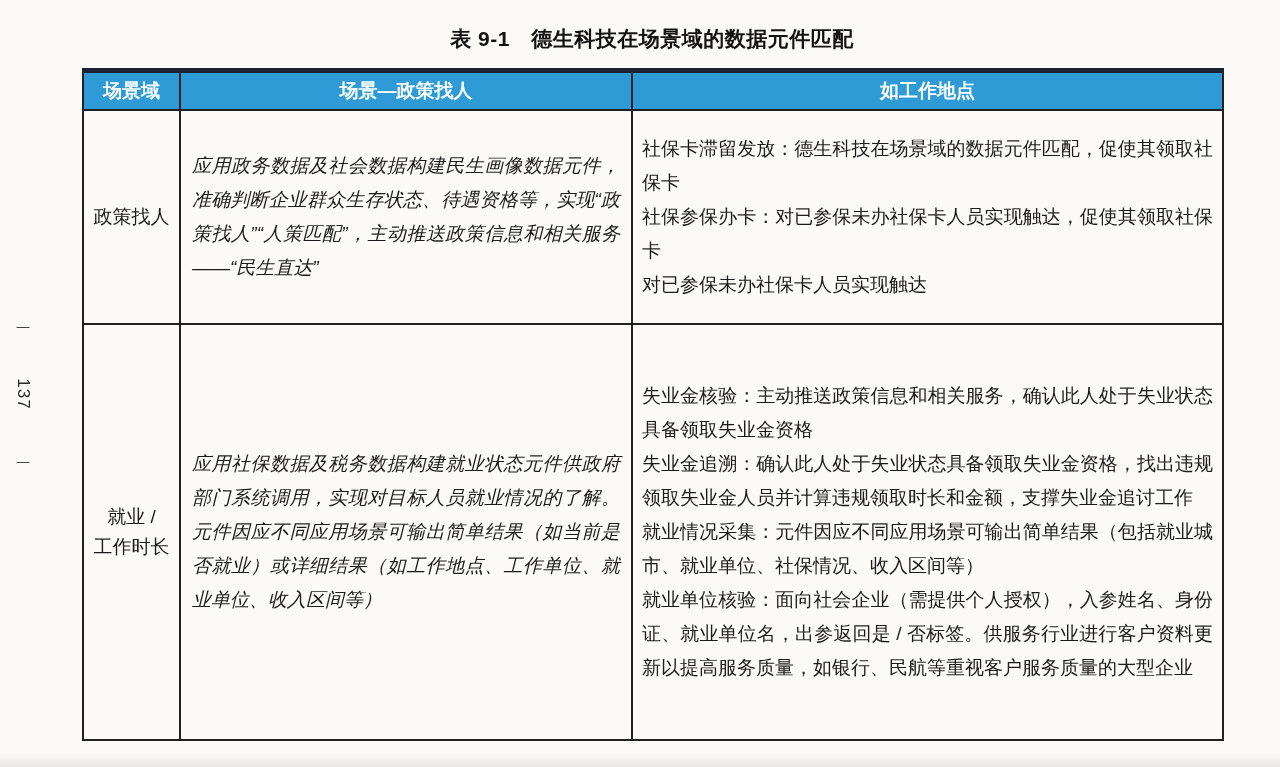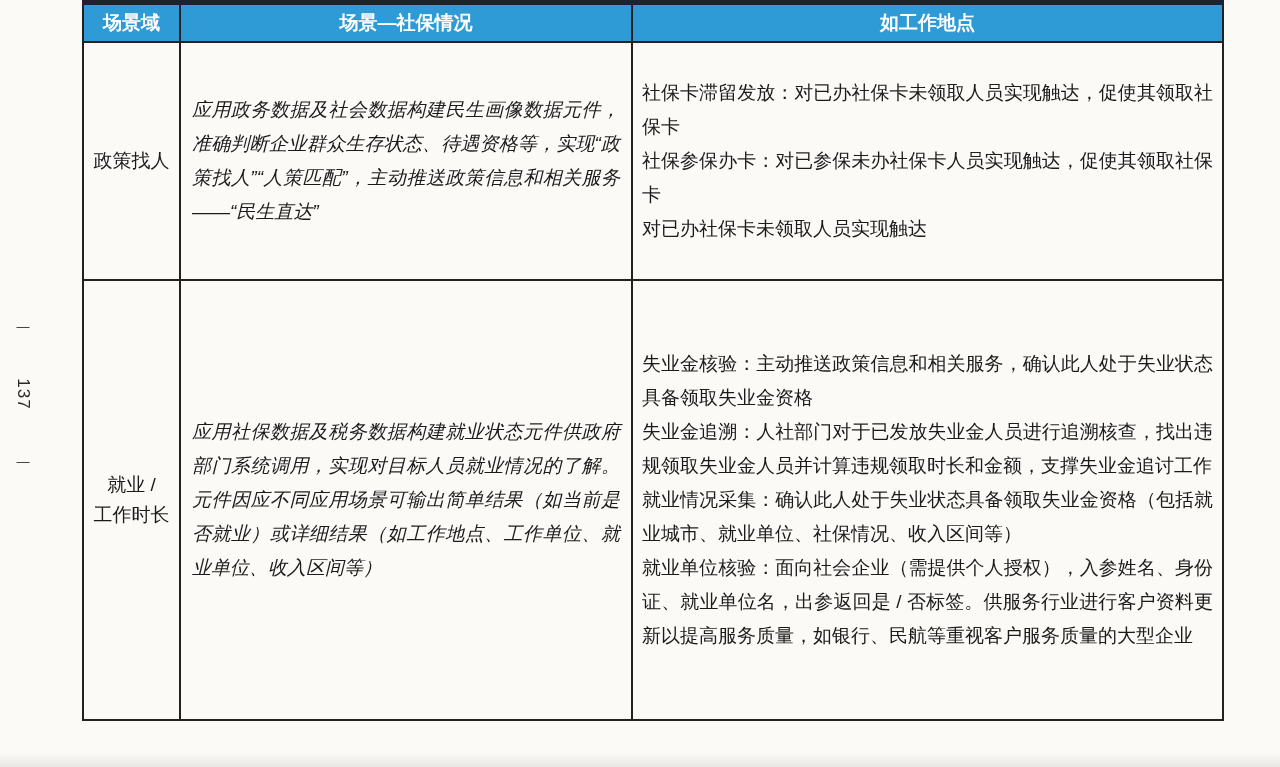--- a/index.html
+++ b/index.html
@@ -80,21 +80,21 @@
     border: 2px solid #212121;
     vertical-align: middle;
     font-size: 19px;
     line-height: 34px;
     padding: 6px 8px;
   }
   tr.row-1 td { height: 212px; }
   tr.row-2 td { height: 414px; }
   td.domain-cell {
     text-align: center;
-    padding: 12px 2px;
+    padding: 0 2px;
     line-height: 30px;
   }
   td.match-cell { padding: 0 11px; font-style: italic; }
   td.refine-cell { padding: 0 9px; }
   td p {
     margin: 0;
     text-align: justify;
     text-justify: inter-ideograph;
   }
   
@@ -114,60 +114,61 @@
 <div class="page">
 
   <div class="page-number">
     <span class="dash">—</span>
     <span class="num">137</span>
     <span class="dash">—</span>
   </div>
 
   <div class="content">
 
+    <div class="table-title">表 9-1　德生科技在场景域的数据元件匹配</div>
 
     <table class="data-table">
       <colgroup>
         <col class="c1">
         <col class="c2">
         <col class="c3">
       </colgroup>
       <thead>
         <tr>
           <th>场景域</th>
-          <th>场景—社保情况</th>
+          <th>场景—政策找人</th>
           <th>如工作地点</th>
         </tr>
       </thead>
       <tbody>
         <tr class="row-1">
           <td class="domain-cell">
             <div>政策找人</div>
           </td>
           <td class="match-cell">
             <p>应用政务数据及社会数据构建民生画像数据元件，准确判断企业群众生存状态、待遇资格等，实现“政策找人”“人策匹配”，主动推送政策信息和相关服务——“民生直达”</p>
           </td>
           <td class="refine-cell">
-            <p>社保卡滞留发放：对已办社保卡未领取人员实现触达，促使其领取社保卡</p>
+            <p>社保卡滞留发放：德生科技在场景域的数据元件匹配，促使其领取社保卡</p>
             <p>社保参保办卡：对已参保未办社保卡人员实现触达，促使其领取社保卡</p>
-            <p>对已办社保卡未领取人员实现触达</p>
+            <p>对已参保未办社保卡人员实现触达</p>
           </td>
         </tr>
         <tr class="row-2">
           <td class="domain-cell">
             <div>就业 /</div>
             <div>工作时长</div>
           </td>
           <td class="match-cell">
             <p>应用社保数据及税务数据构建就业状态元件供政府部门系统调用，实现对目标人员就业情况的了解。元件因应不同应用场景可输出简单结果（如当前是否就业）或详细结果（如工作地点、工作单位、就业单位、收入区间等）</p>
           </td>
           <td class="refine-cell">
             <p>失业金核验：主动推送政策信息和相关服务，确认此人处于失业状态具备领取失业金资格</p>
-            <p>失业金追溯：人社部门对于已发放失业金人员进行追溯核查，找出违规领取失业金人员并计算违规领取时长和金额，支撑失业金追讨工作</p>
-            <p>就业情况采集：确认此人处于失业状态具备领取失业金资格（包括就业城市、就业单位、社保情况、收入区间等）</p>
+            <p>失业金追溯：确认此人处于失业状态具备领取失业金资格，找出违规领取失业金人员并计算违规领取时长和金额，支撑失业金追讨工作</p>
+            <p>就业情况采集：元件因应不同应用场景可输出简单结果（包括就业城市、就业单位、社保情况、收入区间等）</p>
             <p>就业单位核验：面向社会企业（需提供个人授权），入参姓名、身份证、就业单位名，出参返回是 / 否标签。供服务行业进行客户资料更新以提高服务质量，如银行、民航等重视客户服务质量的大型企业</p>
           </td>
         </tr>
       </tbody>
     </table>
 
   </div>
 
   <div class="page-edge-shadow"></div>
 

